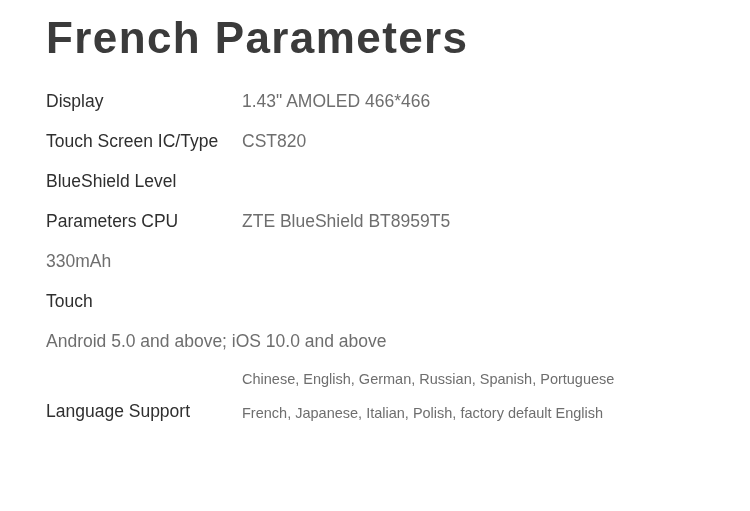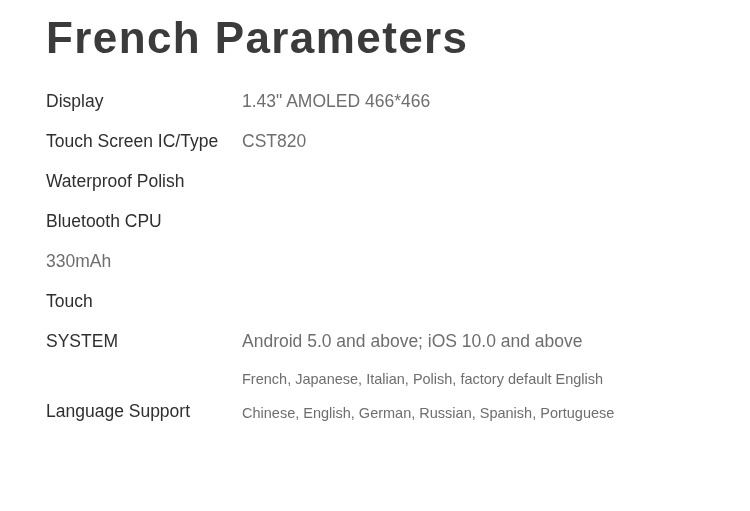--- a/index.html
+++ b/index.html
@@ -101,42 +101,42 @@
       <div class="spec-value">1.43" AMOLED 466*466</div>
     </div>
 
     <div class="spec-row">
       <div class="spec-label">Touch Screen IC/Type</div>
       <div class="spec-value">CST820</div>
     </div>
 
 
     <div class="spec-row">
-      <div class="spec-label">Waterproof Polish</div>
+      <div class="spec-label">BlueShield Level</div>
     </div>
 
     <div class="spec-row">
-      <div class="spec-label">Bluetooth CPU</div>
+      <div class="spec-label">Parameters CPU</div>
+      <div class="spec-value">ZTE BlueShield BT8959T5</div>
     </div>
 
     <div class="spec-row">
       <div class="spec-value">330mAh</div>
     </div>
 
     <div class="spec-row">
       <div class="spec-label">Touch</div>
     </div>
 
     <div class="spec-row">
-      <div class="spec-label">SYSTEM</div>
       <div class="spec-value">Android 5.0 and above; iOS 10.0 and above</div>
     </div>
 
     <div class="spec-row tall">
       <div class="spec-label">Language Support</div>
       <div class="spec-value small">
+        <span class="lang-line">Chinese, English, German, Russian, Spanish, Portuguese</span>
         <span class="lang-line">French, Japanese, Italian, Polish, factory default English</span>
-        <span class="lang-line">Chinese, English, German, Russian, Spanish, Portuguese</span>
       </div>
     </div>
 
   </div>
 </div>
 
 </body></html>

